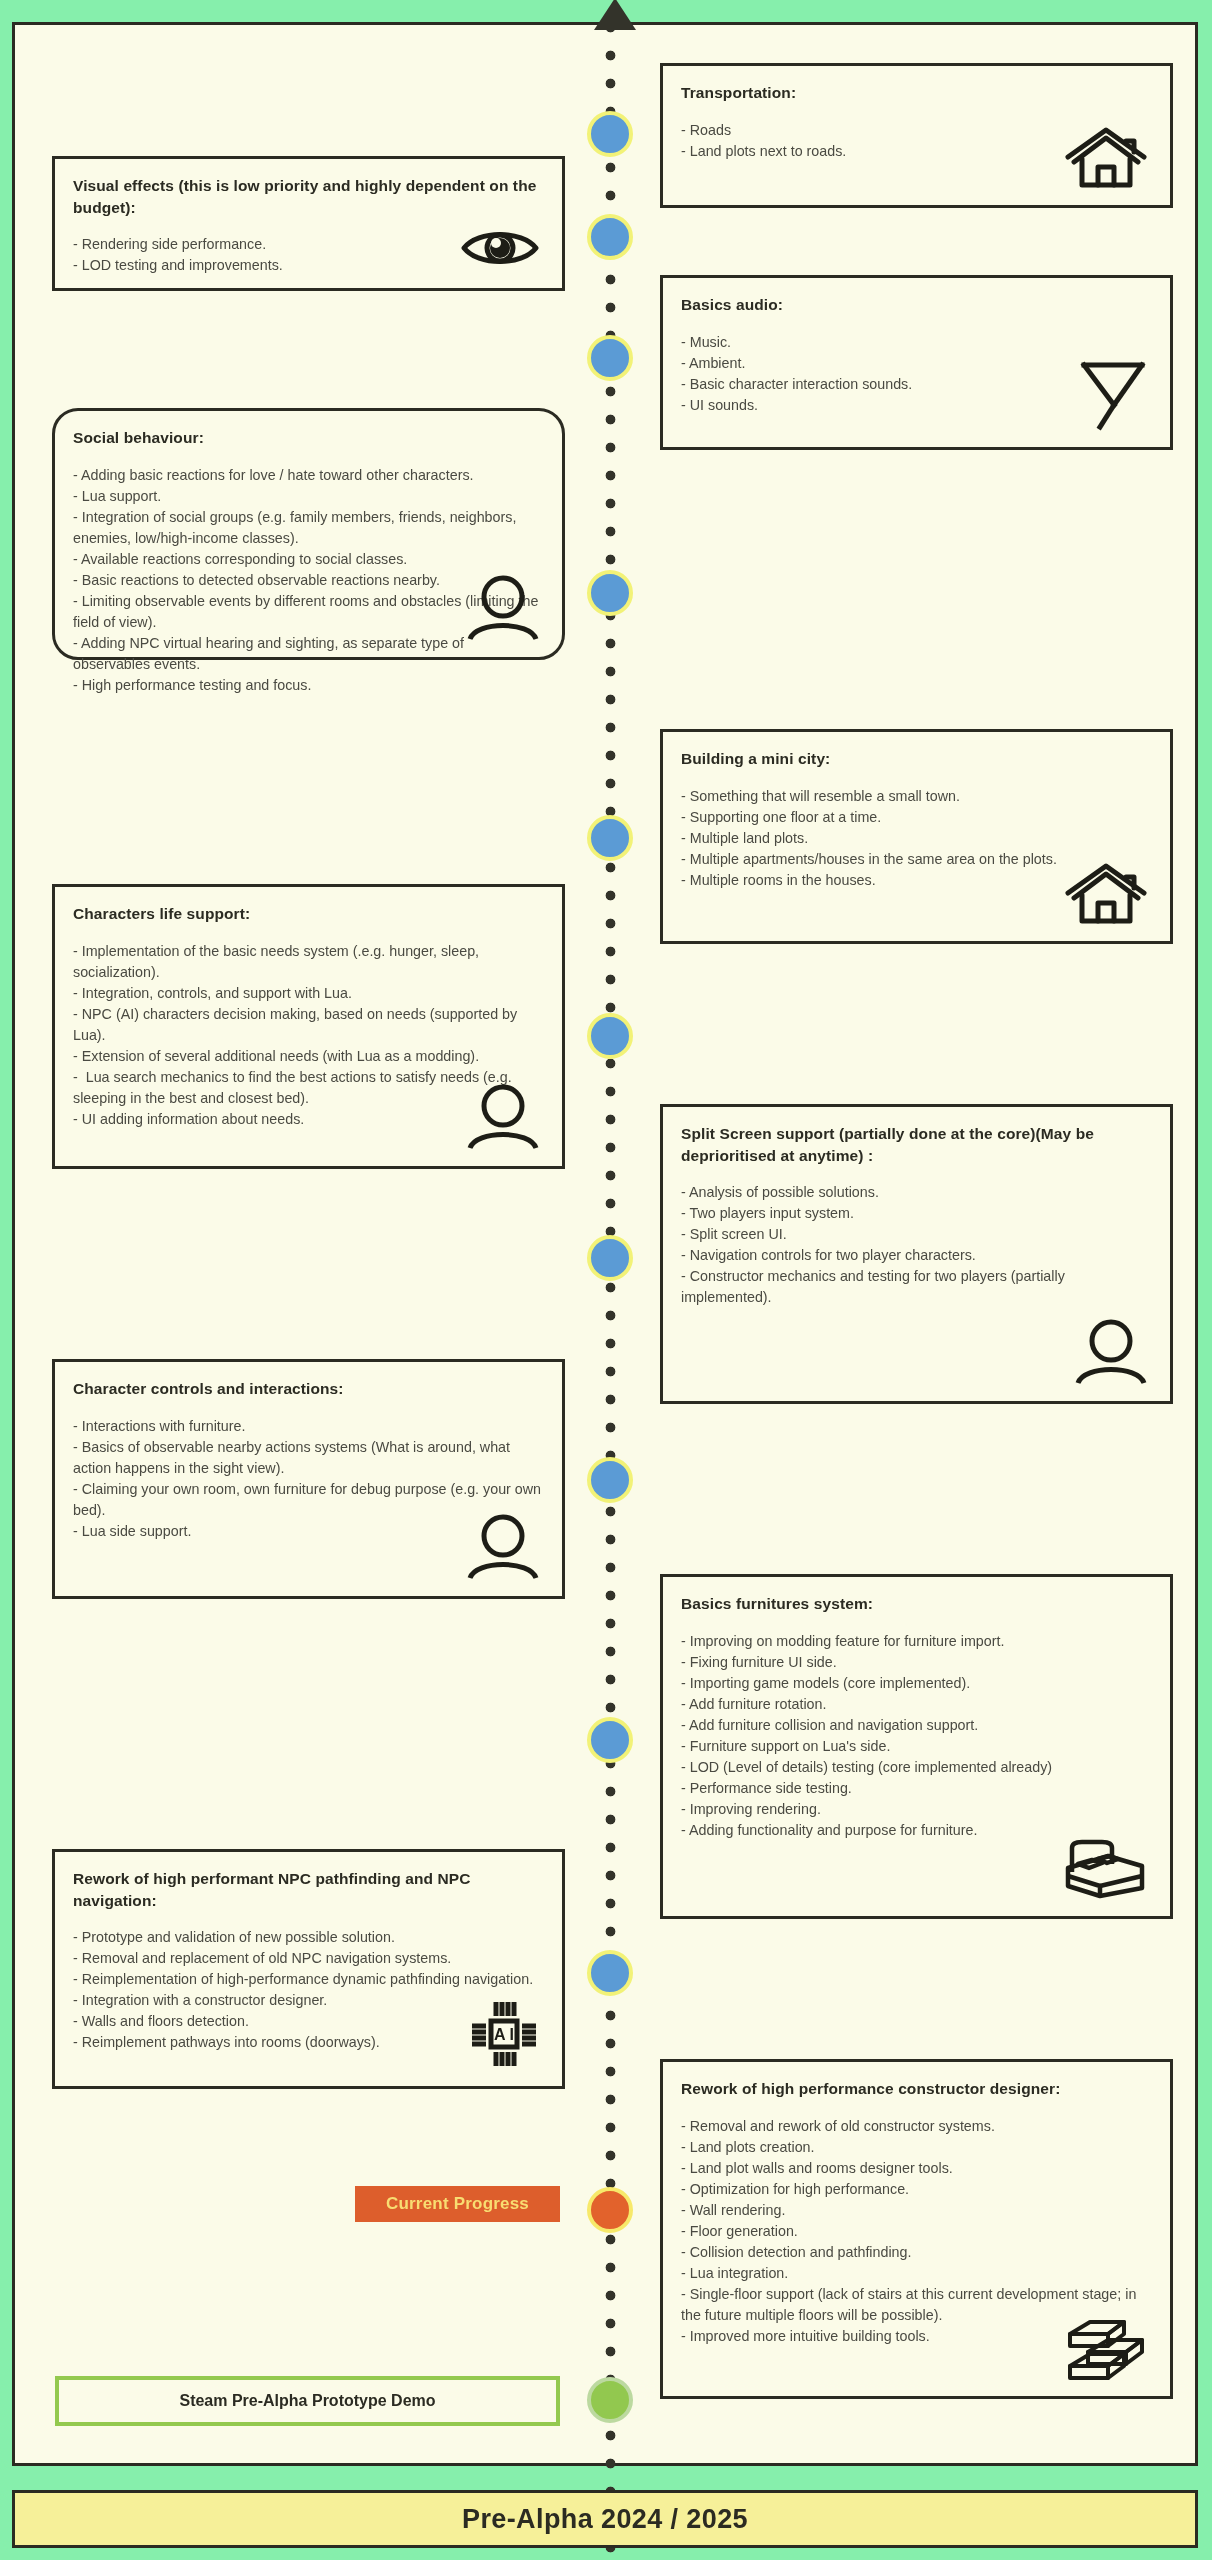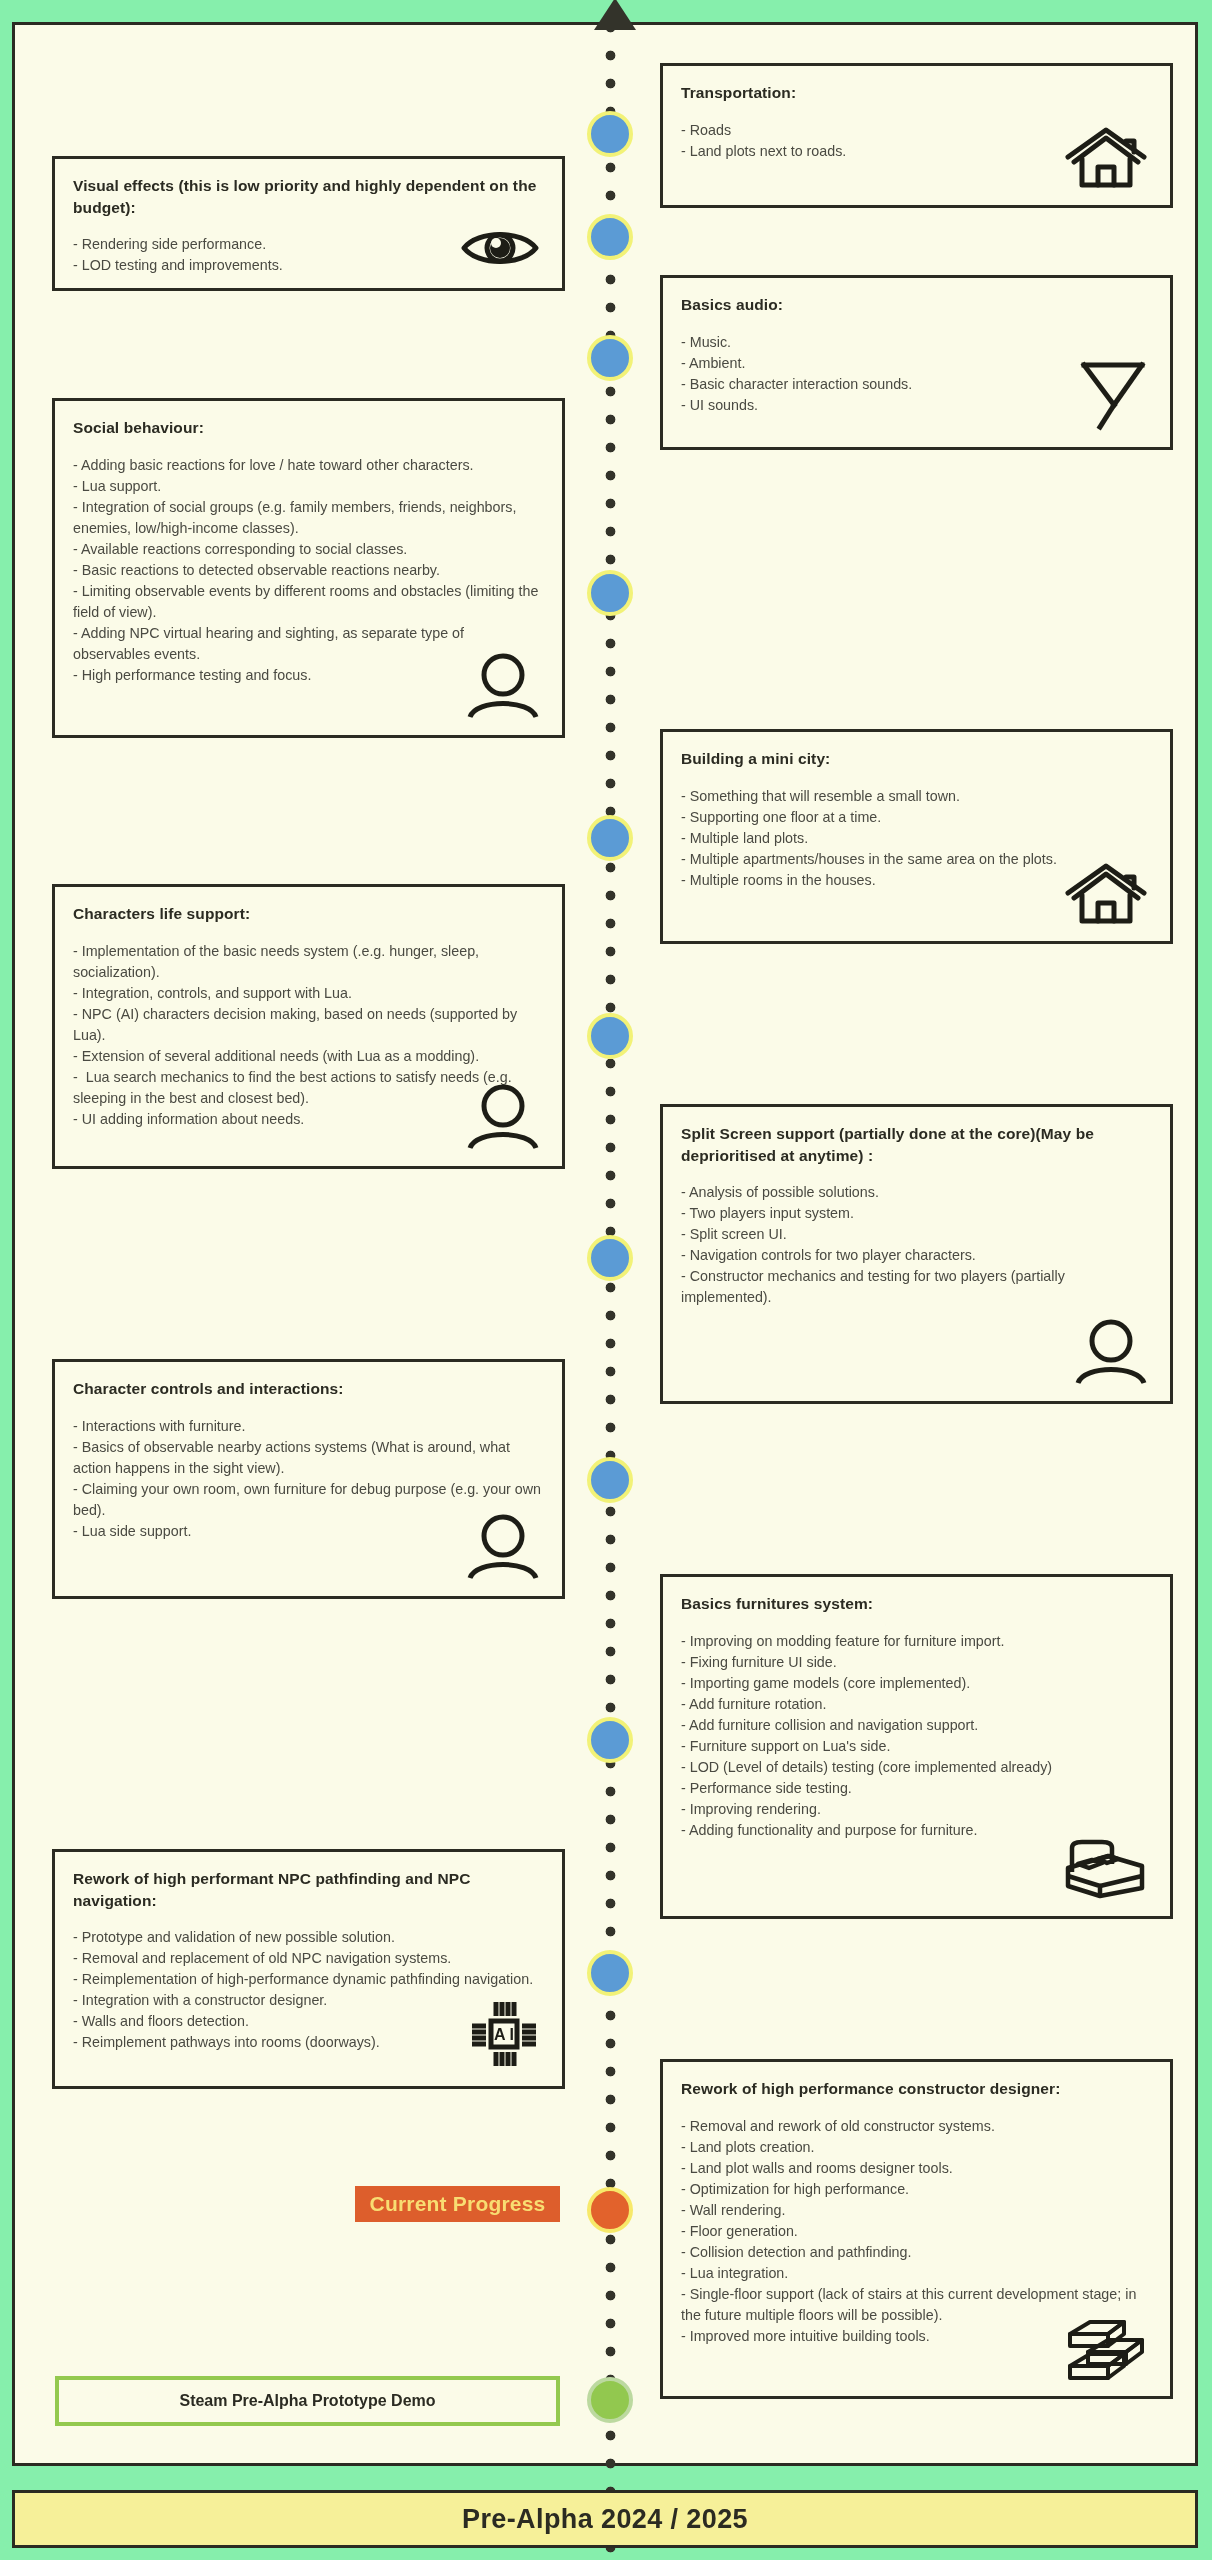--- a/index.html
+++ b/index.html
@@ -100,21 +100,21 @@
   .icon-slot svg{display:block;}
 
   
   .progress-badge{
     position:absolute;
     left:355px; top:2186px;
     width:205px; height:36px;
     background:#dd5e2c;
     color:#f8dd72;
     font-weight:bold;
-    font-size:21px;
+    font-size:17px;
     display:flex;align-items:center;justify-content:center;
     z-index:6;
     letter-spacing:0.2px;
   }
   .demo-box{
     position:absolute;
     left:55px; top:2376px;
     width:505px; height:50px;
     background:#fbfbe8;
     border:4px solid #93c94e;
@@ -211,21 +211,21 @@
     <div class="icon-slot">
       <svg width="70" height="72" viewBox="0 0 70 72" fill="none" stroke="#1d1d16" stroke-width="5" stroke-linecap="square">
         <path d="M6 6 L64 6"></path>
         <path d="M6 6 L36 46"></path>
         <path d="M64 6 L36 46"></path>
         <path d="M36 46 L22 68"></path>
       </svg>
     </div>
   </div>
 
-  <div class="card" style="left:52px; top:398px; width:513px; height:340px;">
+  <div class="card" style="left:52px; top:408px; width:513px; height:252px;border-radius:26px;">
     <div class="title">Social behaviour:</div>
     <ul>
       <li>- Adding basic reactions for love / hate toward other characters.</li>
       <li>- Lua support.</li>
       <li>- Integration of social groups (e.g. family members, friends, neighbors, enemies, low/high-income classes).</li>
       <li>- Available reactions corresponding to social classes.</li>
       <li>- Basic reactions to detected observable reactions nearby.</li>
       <li>- Limiting observable events by different rooms and obstacles (limiting the field of view).</li>
       <li>- Adding NPC virtual hearing and sighting, as separate type of observables events.</li>
       <li>- High performance testing and focus.</li>

